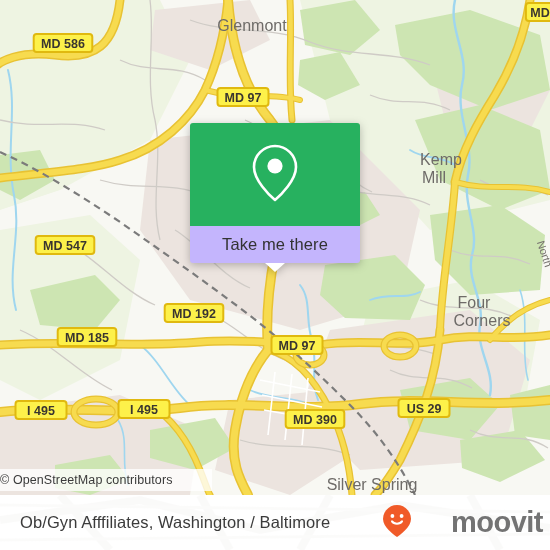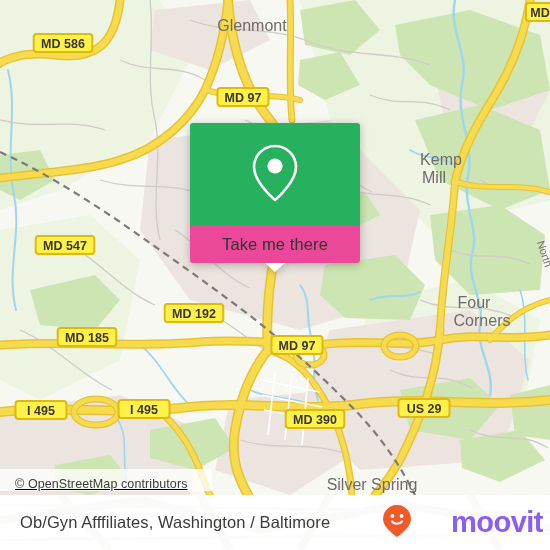--- a/index.html
+++ b/index.html
@@ -29,25 +29,24 @@
 
   
   #attribution {
     position: absolute;
     left: 0;
     top: 469px;
     width: 212px;
     height: 22px;
     background: rgba(255,255,255,0.78);
     display: flex;
-    align-items: flex-end;
-    padding-left: 15px;
+    align-items: center;
+    padding-left: 0;
     box-sizing: border-box;
     z-index: 40;
-    text-decoration: underline;
   }
   #attribution .attr-text {
     font-size: 12.5px;
     color: #3a3a3a;
     letter-spacing: 0.1px;
     white-space: nowrap;
   }
 
   
   #callout {
@@ -60,21 +59,21 @@
   }
   #callout-green {
     background: #27b15f;
     height: 103px;
     border-radius: 3px 3px 0 0;
     display: flex;
     align-items: center;
     justify-content: center;
   }
   #callout-white {
-    background: #ec4899;
+    background: #c4b5fd;
     height: 37px;
     border-radius: 0 0 3px 3px;
     display: flex;
     align-items: center;
     justify-content: center;
     position: relative;
   }
   #callout-label {
     font-size: 16.5px;
     color: #333333;
@@ -127,21 +126,21 @@
     right: 22px;
     top: 0;
     height: 55px;
     display: flex;
     align-items: center;
     gap: 2px;
     z-index: 2;
   }
   #moovit-wordmark {
     font-size: 29px;
-    color: #8b5cf6;
+    color: #737373;
     font-weight: bold;
     letter-spacing: -0.5px;
     line-height: 1;
     margin-left: 37px;
   }
 </style>
 </head>
 <body>
 
 <div id="root">

